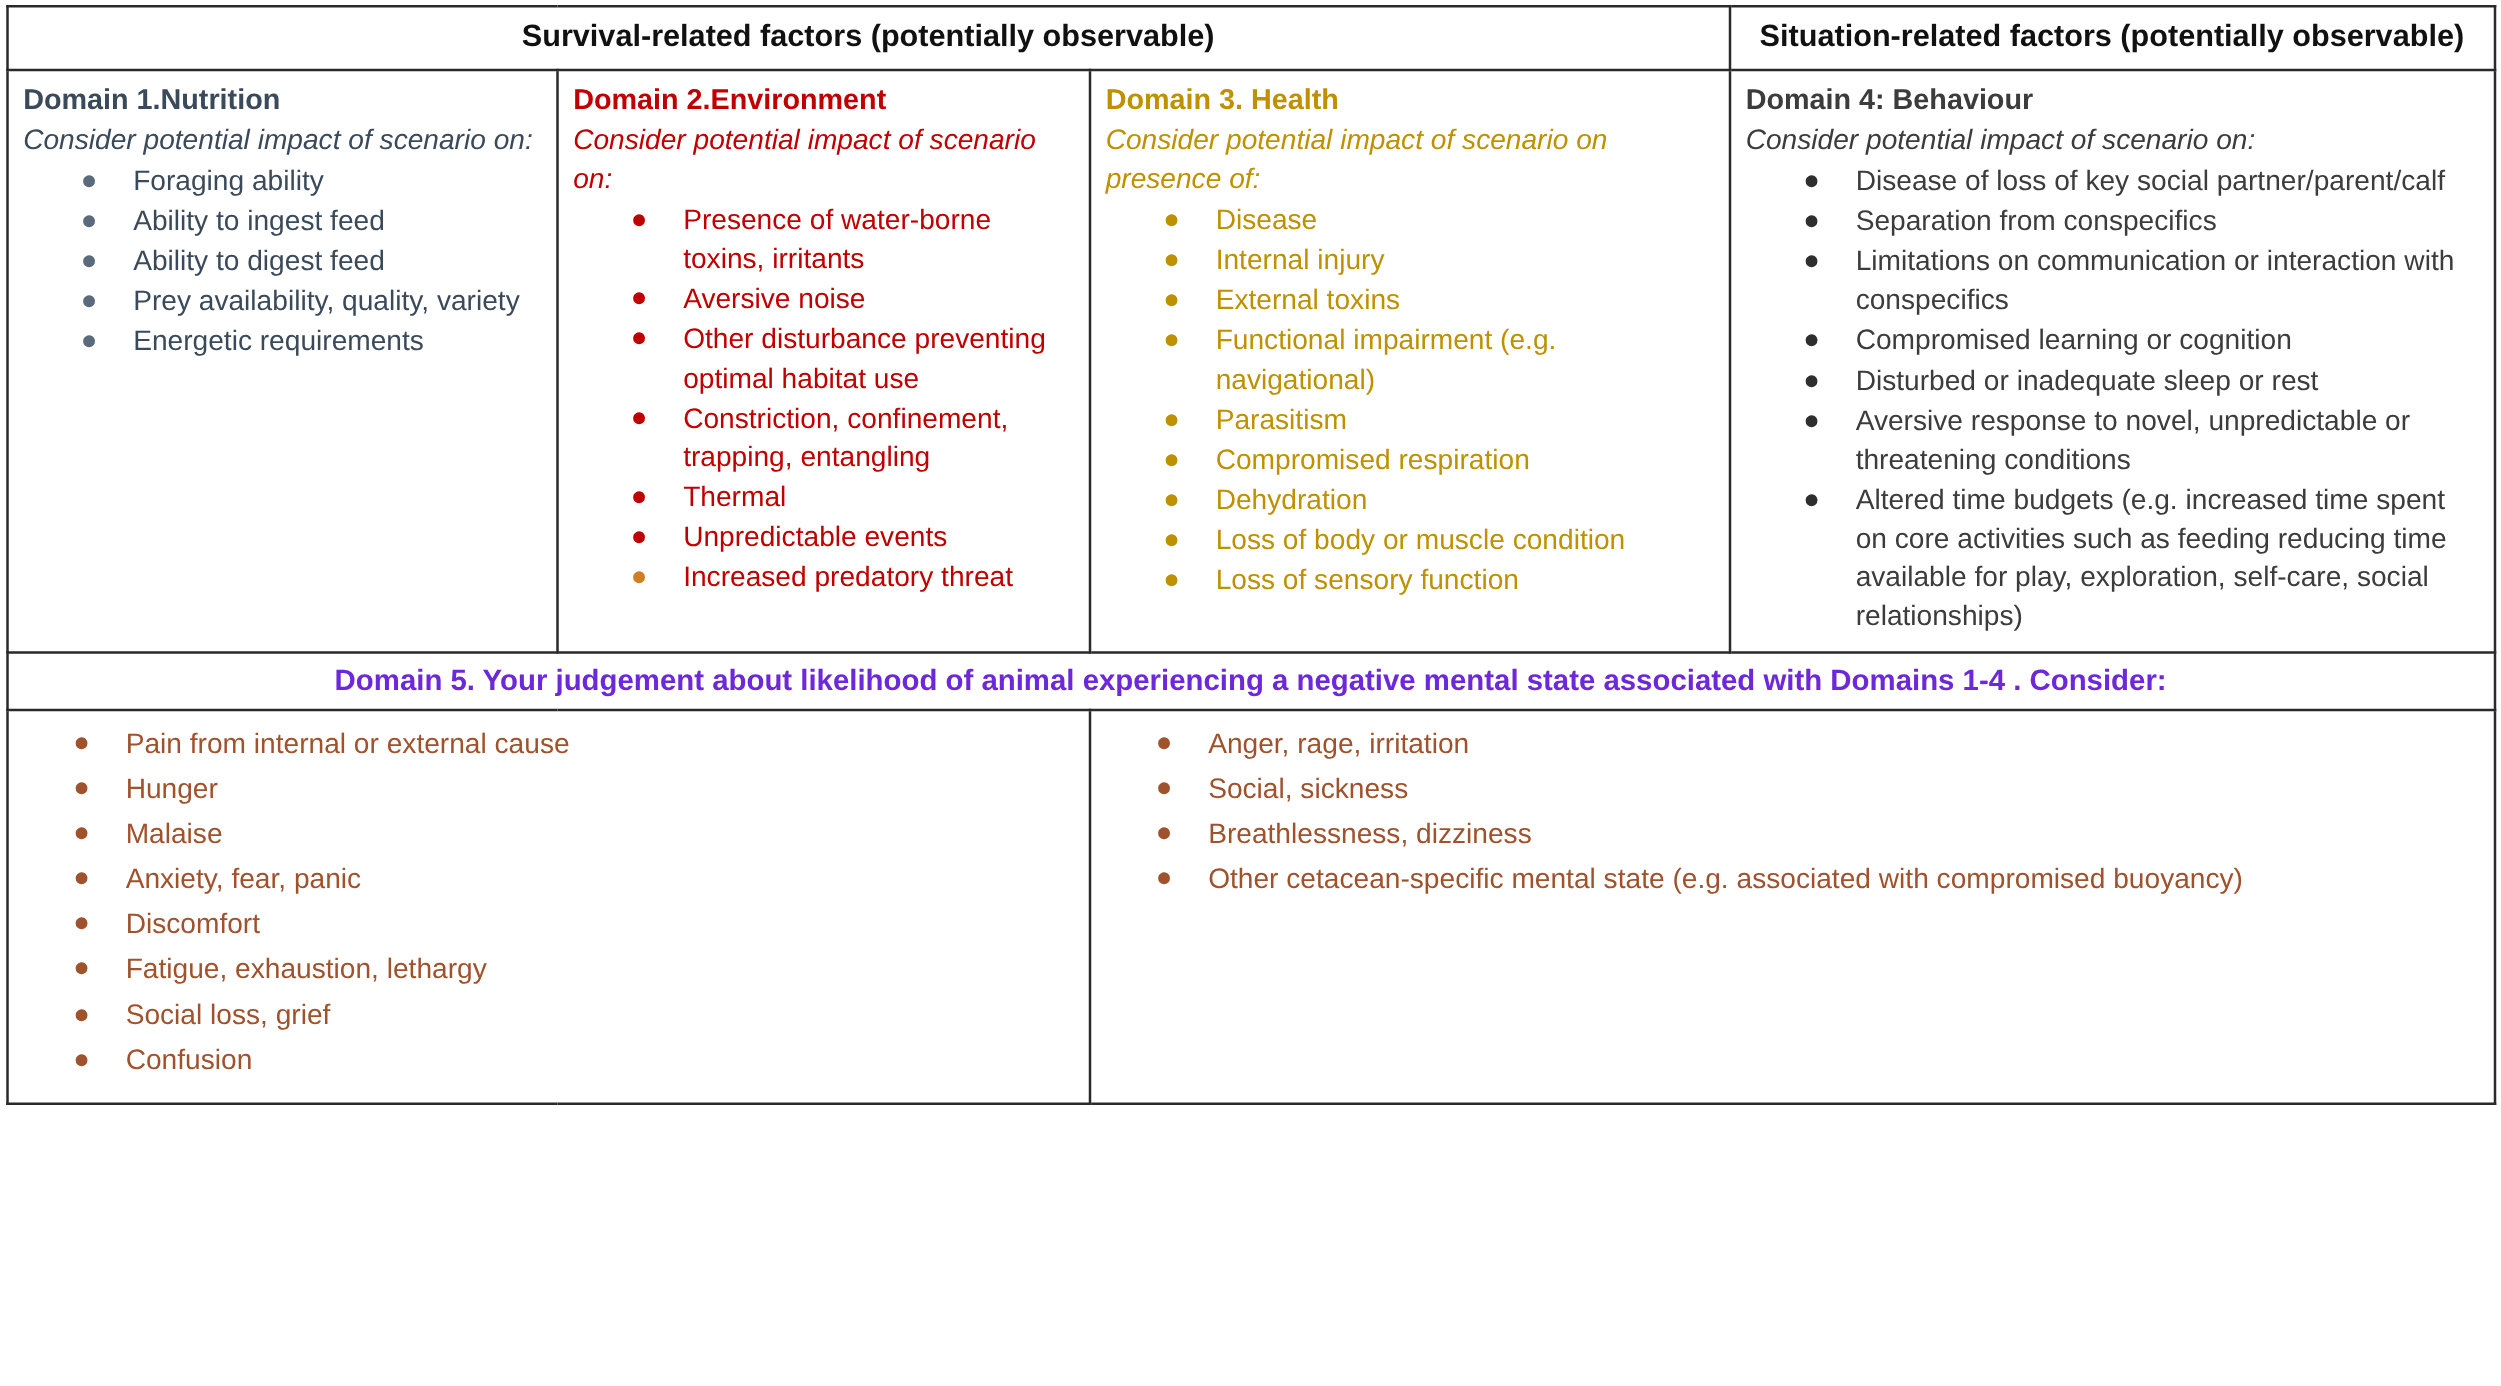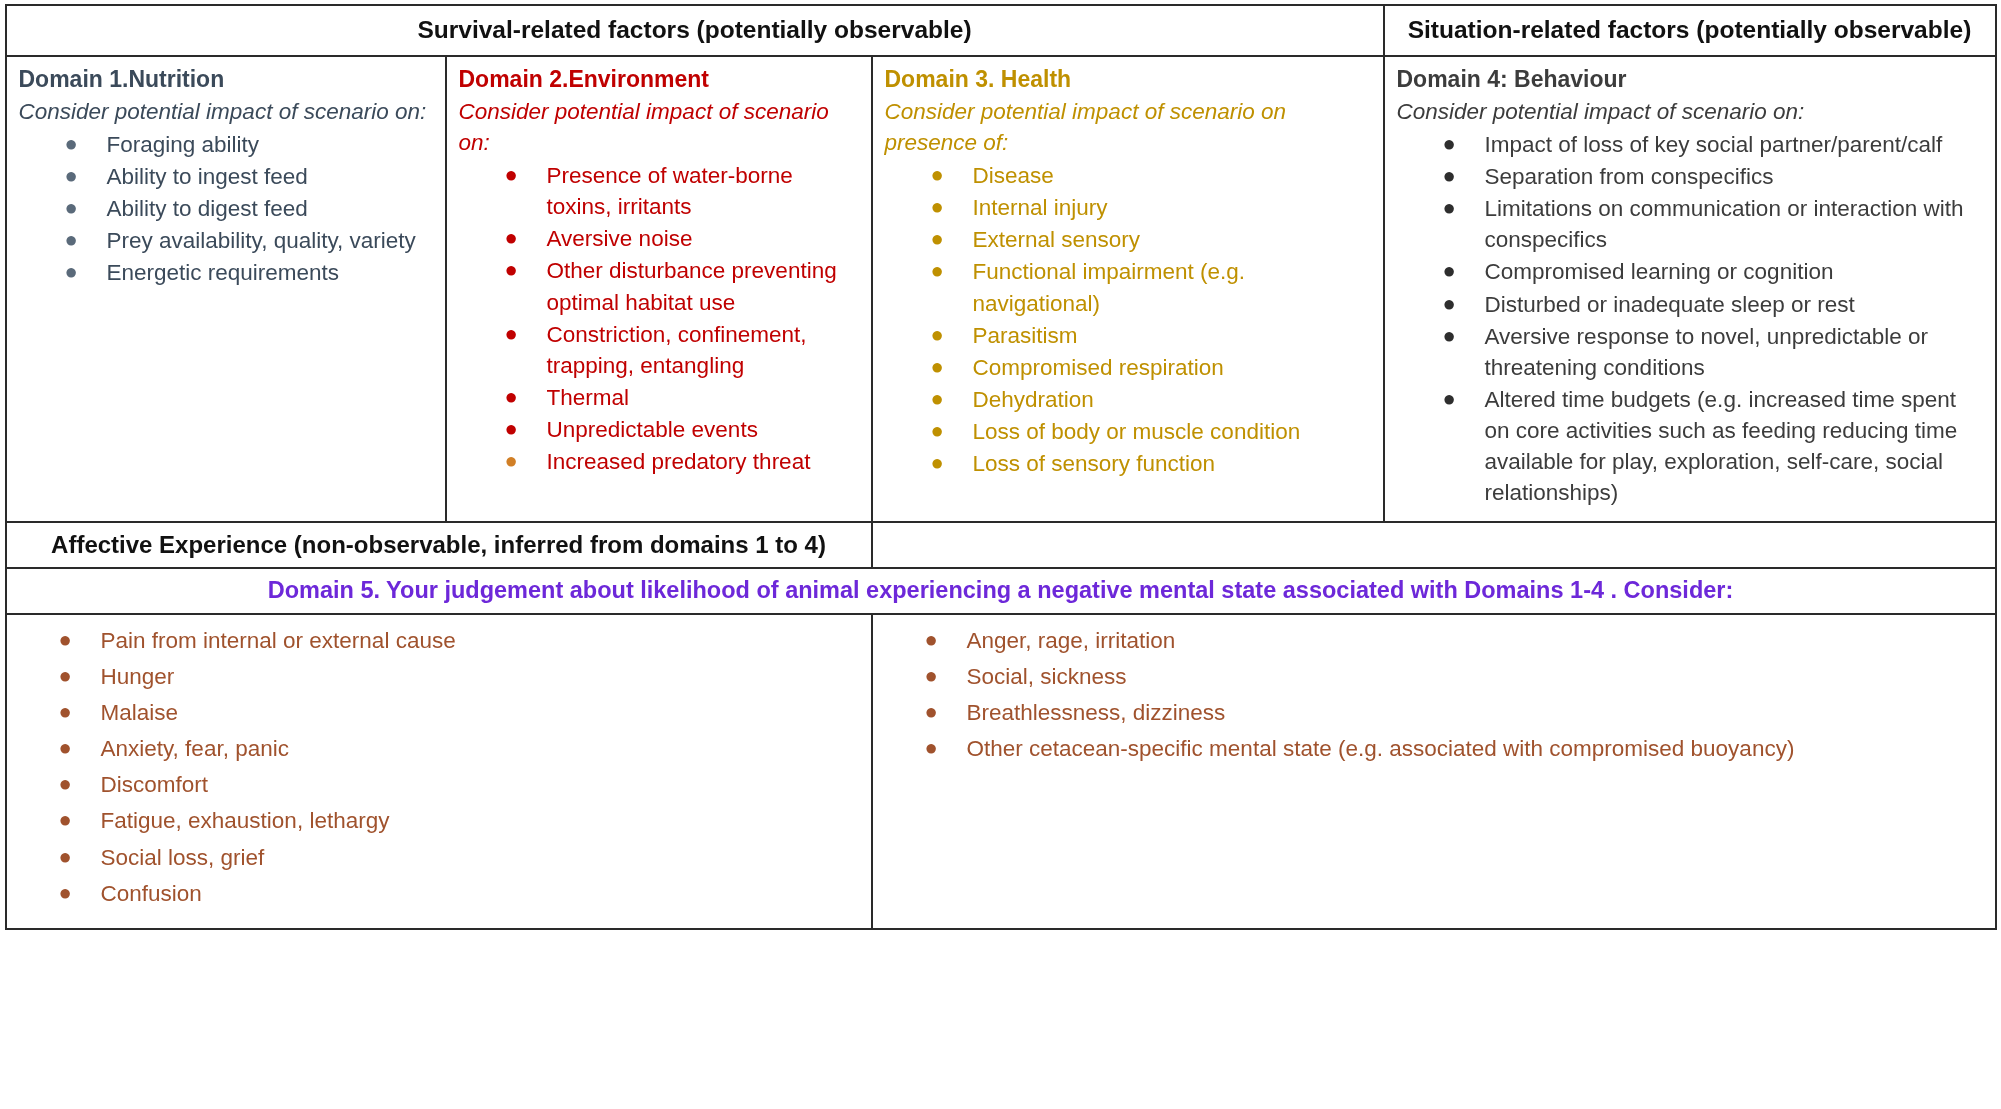--- a/index.html
+++ b/index.html
@@ -161,49 +161,45 @@
             <li><span class="bul bul-orange">●</span><span>Increased predatory threat</span></li>
           </ul>
         </td>
 
         <td class="domain-cell c-d3">
           <div class="domain-title">Domain 3. Health</div>
           <div class="domain-lead">Consider potential impact of scenario on presence of:</div>
           <ul class="blist">
             <li><span class="bul">●</span><span>Disease</span></li>
             <li><span class="bul">●</span><span>Internal injury</span></li>
-            <li><span class="bul">●</span><span>External sensory</span></li>
+            <li><span class="bul">●</span><span>External toxins</span></li>
             <li><span class="bul">●</span><span>Functional impairment (e.g. navigational)</span></li>
             <li><span class="bul">●</span><span>Parasitism</span></li>
             <li><span class="bul">●</span><span>Compromised respiration</span></li>
             <li><span class="bul">●</span><span>Dehydration</span></li>
             <li><span class="bul">●</span><span>Loss of body or muscle condition</span></li>
             <li><span class="bul">●</span><span>Loss of sensory function</span></li>
           </ul>
         </td>
 
         <td class="domain-cell c-d4">
           <div class="domain-title">Domain 4: Behaviour</div>
           <div class="domain-lead">Consider potential impact of scenario on:</div>
           <ul class="blist">
-            <li><span class="bul">●</span><span>Impact of loss of key social partner/parent/calf</span></li>
+            <li><span class="bul">●</span><span>Disease of loss of key social partner/parent/calf</span></li>
             <li><span class="bul">●</span><span>Separation from conspecifics</span></li>
             <li><span class="bul">●</span><span>Limitations on communication or interaction with conspecifics</span></li>
             <li><span class="bul">●</span><span>Compromised learning or cognition</span></li>
             <li><span class="bul">●</span><span>Disturbed or inadequate sleep or rest</span></li>
             <li><span class="bul">●</span><span>Aversive  response to novel, unpredictable or threatening conditions</span></li>
             <li><span class="bul">●</span><span>Altered time budgets (e.g. increased time spent on core activities such as feeding reducing time available for play, exploration, self-care, social relationships)</span></li>
           </ul>
         </td>
       </tr>
 
-      <tr>
-        <td colspan="2" class="affective-head">Affective Experience (non-observable, inferred from domains 1 to 4)</td>
-        <td colspan="2" class="affective-blank">&nbsp;</td>
-      </tr>
 
       <tr>
         <td colspan="4" class="domain5-head">Domain 5. Your judgement about likelihood of animal experiencing a negative mental state associated with Domains 1-4 . Consider:</td>
       </tr>
 
       <tr>
         <td colspan="2" class="d5-cell c-d5">
           <ul class="blist">
             <li><span class="bul">●</span><span>Pain from internal or external cause</span></li>
             <li><span class="bul">●</span><span>Hunger</span></li>

